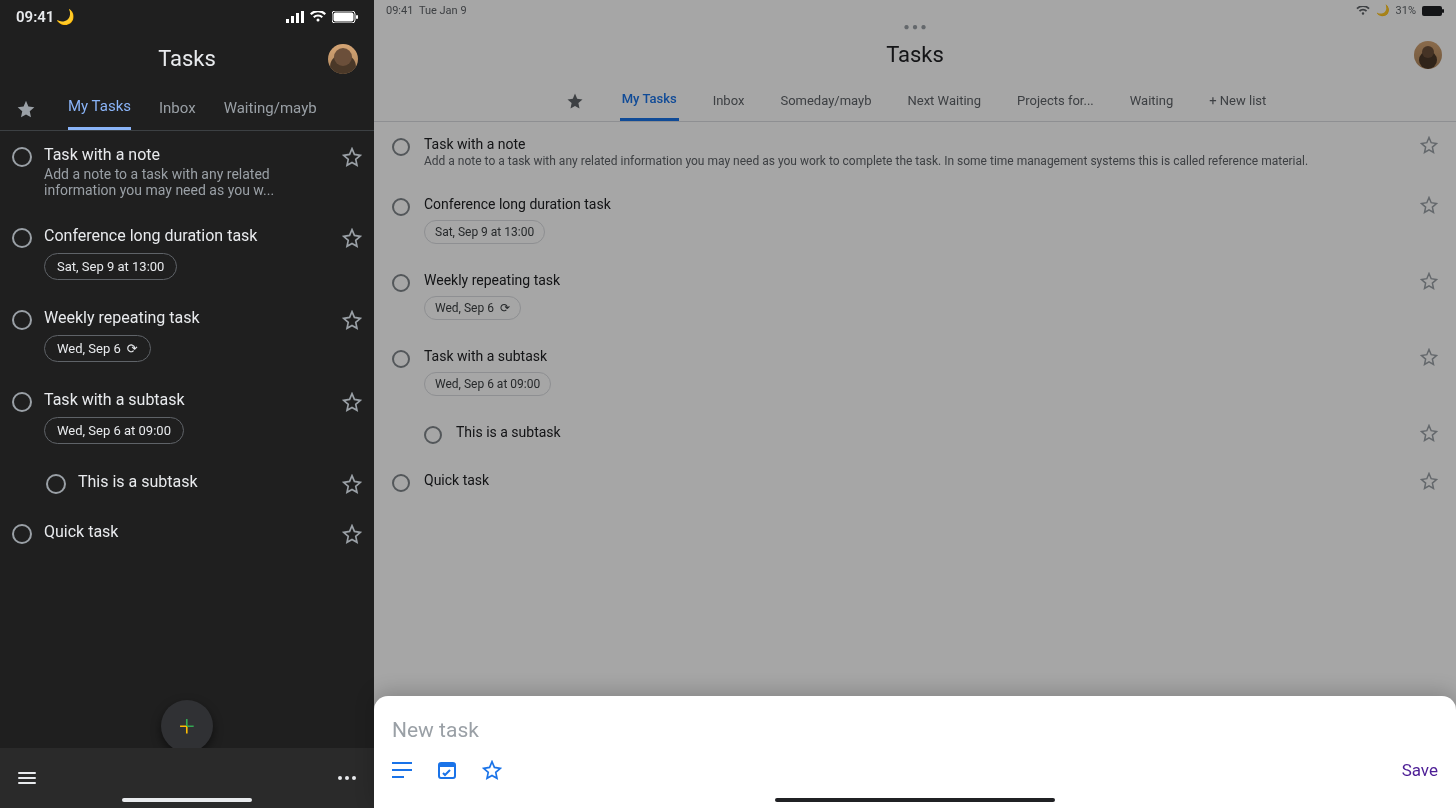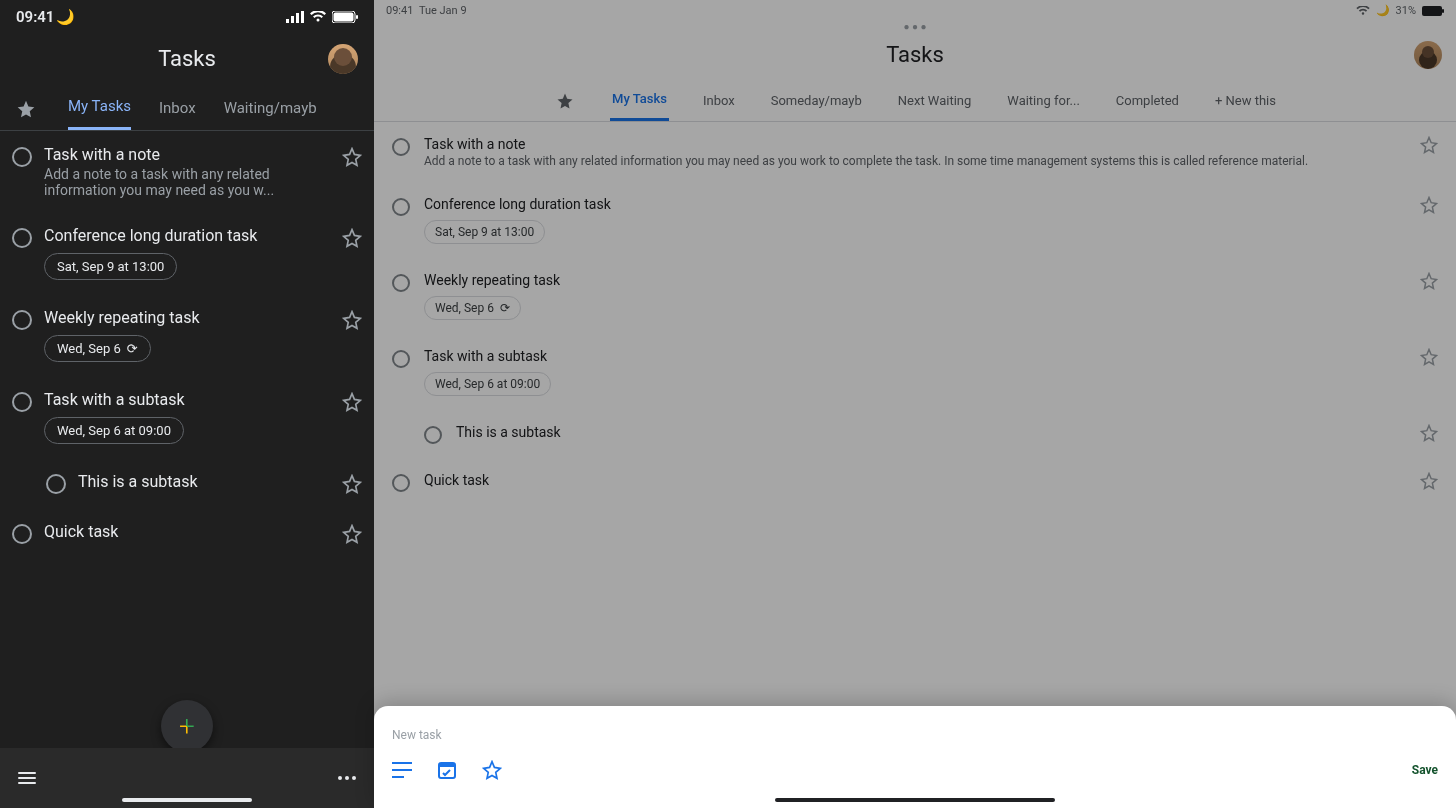--- a/index.html
+++ b/index.html
@@ -58,24 +58,24 @@
 .tcircle { width:18px; height:18px; border:2px solid #80868b; border-radius:50%; flex-shrink:0; margin-top:2px; cursor:pointer; }
 .tbody { flex:1; min-width:0; }
 .ttitle { font-size:14px; color:#202124; }
 .tnote { font-size:12px; color:#5f6368; margin-top:2px; }
 .tchip { display:inline-flex; align-items:center; gap:6px; border:1px solid #dadce0; border-radius:14px; padding:4px 10px; font-size:12px; color:#3c4043; margin-top:8px; }
 .tstar-o { color:#9aa0a6; font-size:18px; flex-shrink:0; cursor:pointer; }
 .tcompleted { padding:14px 18px; font-size:13px; color:#3c4043; border-top:1px solid #e8eaed; border-bottom:1px solid #e8eaed; display:flex; justify-content:space-between; align-items:center; }
 
 
 .sheet { position:absolute; bottom:0; left:0; right:0; background:#fff; border-top-left-radius:14px; border-top-right-radius:14px; padding: 18px 18px 28px; box-shadow: 0 -4px 20px rgba(0,0,0,0.2); z-index:2; }
-.sheet-input { font-size:12px; color:#9aa0a6; padding:4px 0 18px; }
+.sheet-input { font-size:21px; color:#9aa0a6; padding:4px 0 18px; }
 .sheet-row { display:flex; align-items:center; justify-content:space-between; }
 .sheet-icons { display:flex; align-items:center; gap:26px; color:#1a73e8; font-size:18px; }
-.sheet-save { color:#14532d; font-size:12px; font-weight:700; cursor:pointer; }
+.sheet-save { color:#4c1d95; font-size:17px; font-weight:400; cursor:pointer; }
 .tablet-home-ind { position:absolute; bottom:6px; left:50%; transform:translateX(-50%); width:280px; height:4px; background:#202124; border-radius:3px; z-index:3; }
 
 svg { display:block; }
 </style>
 </head>
 <body>
 
 <div class="phone">
   <div class="phone-status">
     <div class="phone-status-left">
@@ -240,23 +240,23 @@
   <div class="tab-tabs">
     <span class="tstar">
       <svg width="18" height="18" viewBox="0 0 24 24">
           <path d="M12 2l2.9 6.9L22 10l-5.5 4.8L18 22l-6-3.5L6 22l1.5-7.2L2 10l7.1-1.1z" fill="#5f6368"></path>
         </svg>
     </span>
     <span class="ttab active">My Tasks</span>
     <span class="ttab">Inbox</span>
     <span class="ttab">Someday/mayb</span>
     <span class="ttab">Next Waiting</span>
-    <span class="ttab">Waiting for...</span>
-    <span class="ttab">Completed</span>
-    <span class="ttab new">+ New this</span>
+    <span class="ttab">Projects for...</span>
+    <span class="ttab">Waiting</span>
+    <span class="ttab new">+ New list</span>
   </div>
 
   <div class="tab-list" id="tablet-task-list">
       <div class="trow">
         <div class="tcircle"></div>
         <div class="tbody">
           <div class="ttitle">Task with a note</div>
           <div class="tnote">Add a note to a task with any related information you may need as you work to complete the task. In some time management systems this is called reference material.</div>
         </div>
         <div class="tstar-o">

